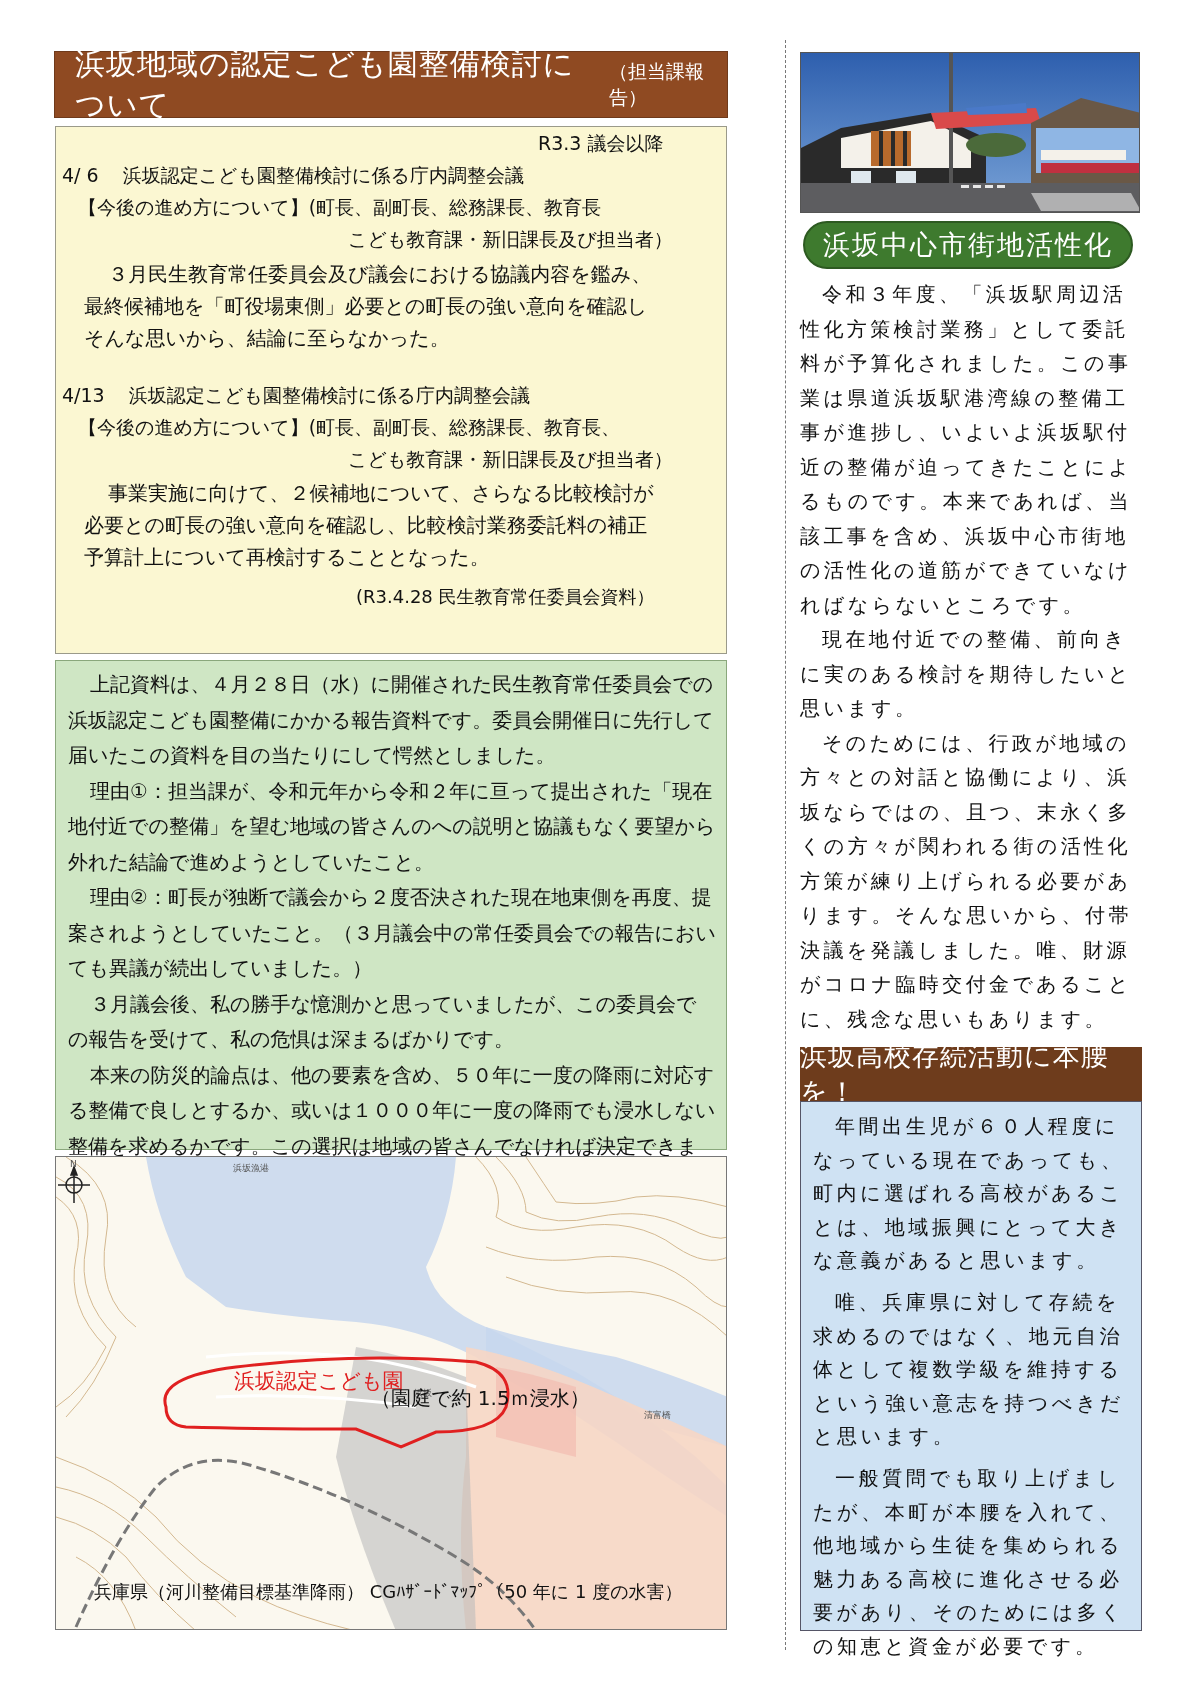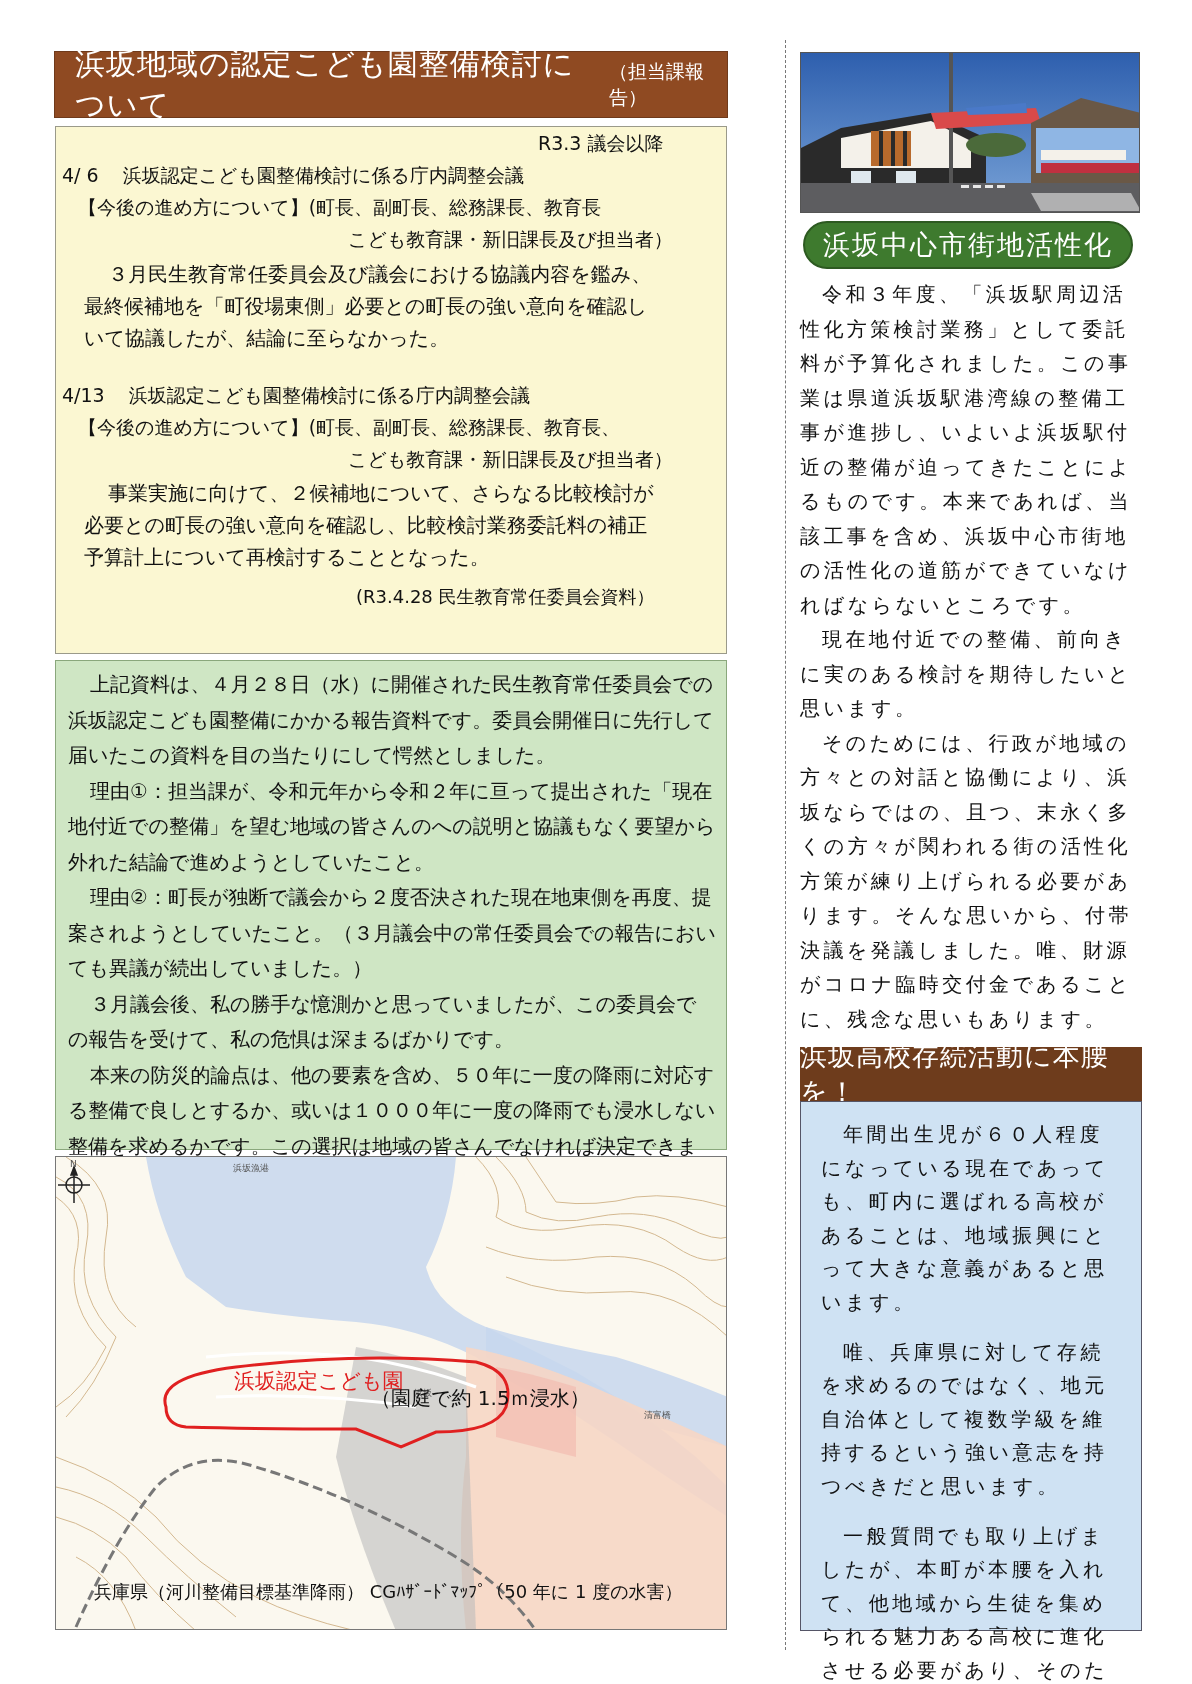--- a/index.html
+++ b/index.html
@@ -46,42 +46,42 @@
   .right-text { position: absolute; left: 800px; top: 277px; width: 340px;
                 font-size: 20px; line-height: 34.5px; letter-spacing: 3.4px; }
   .right-text p { margin: 0; }
 
   .brown-head { position: absolute; left: 800px; top: 1047px; width: 342px; height: 54px;
                 background: #6e3c1c; color: #fff; font-size: 27px; display: flex;
                 align-items: center; justify-content: center; box-sizing: border-box; letter-spacing: 1px; }
   .blue-box { position: absolute; left: 800px; top: 1101px; width: 342px; height: 530px;
               background: #cfe2f3; border: 1px solid #556; box-sizing: border-box;
               font-size: 20px; line-height: 33.6px; letter-spacing: 3.6px; padding: 0 0 0 4px; }
-  .blue-box p { margin: 16px; }
+  .blue-box p { margin: 8px; }
 </style>
 </head>
 <body>
 
 <div class="title-banner">
   <span class="main">浜坂地域の認定こども園整備検討について</span>
   <span class="sub">（担当課報告）</span>
 </div>
 
 <div class="yellow-box">
   <div class="line" style="left:482px; top:0px;">R3.3 議会以降</div>
 
   <div class="line" style="left:6px; top:32px;">
     <span>4/ 6</span>
     <span style="margin-left:18px;">浜坂認定こども園整備検討に係る庁内調整会議</span>
   </div>
   <div class="line" style="left:22px; top:64px;">【今後の進め方について】(町長、副町長、総務課長、教育長</div>
   <div class="line" style="left:292px; top:96px;">こども教育課・新旧課長及び担当者）</div>
   <div class="line" style="left:52px; top:131px; font-size:20px;">３月民生教育常任委員会及び議会における協議内容を鑑み、</div>
   <div class="line" style="left:28px; top:163px; font-size:20px;">最終候補地を「町役場東側」必要との町長の強い意向を確認し</div>
-  <div class="line" style="left:28px; top:195px; font-size:20px;">いて協議したが、結論に至らなかった。</div>
+  <div class="line" style="left:28px; top:195px; font-size:20px;">そんな思いから、結論に至らなかった。</div>
 
   <div class="line" style="left:6px; top:252px;">
     <span>4/13</span>
     <span style="margin-left:18px;">浜坂認定こども園整備検討に係る庁内調整会議</span>
   </div>
   <div class="line" style="left:22px; top:284px;">【今後の進め方について】(町長、副町長、総務課長、教育長、</div>
   <div class="line" style="left:292px; top:316px;">こども教育課・新旧課長及び担当者）</div>
   <div class="line" style="left:52px; top:350px; font-size:20px;">事業実施に向けて、２候補地について、さらなる比較検討が</div>
   <div class="line" style="left:28px; top:414px; font-size:20px;">予算計上について再検討することとなった。</div>
   <div class="line" style="left:28px; top:382px; font-size:20px;">必要との町長の強い意向を確認し、比較検討業務委託料の補正</div>

